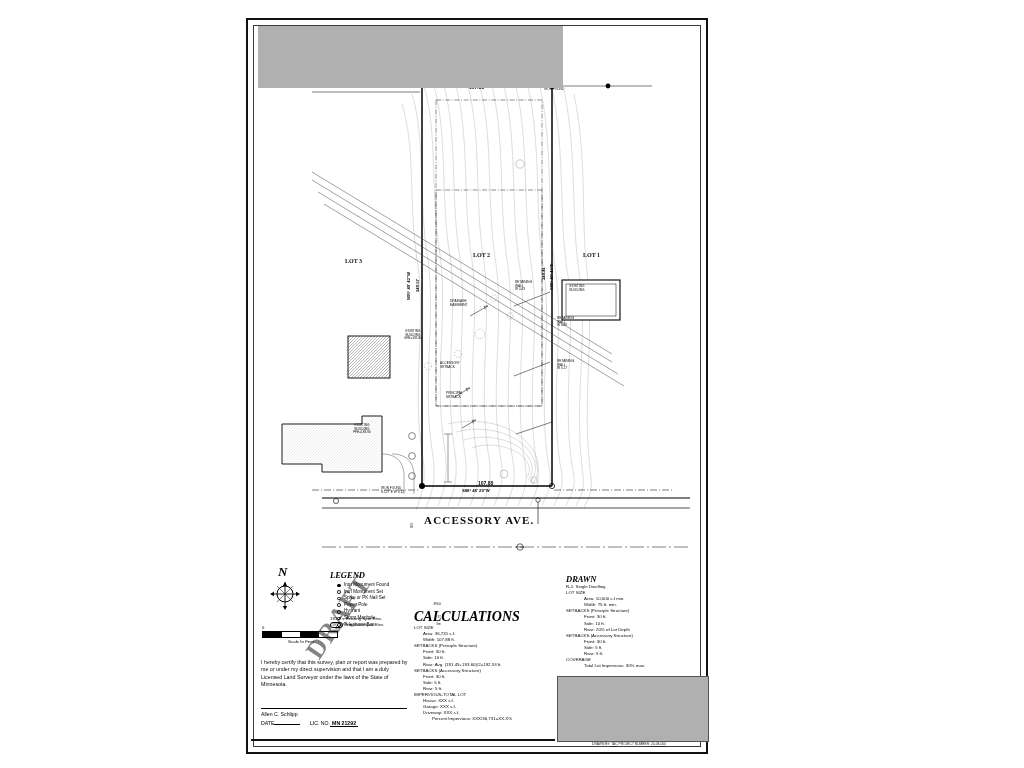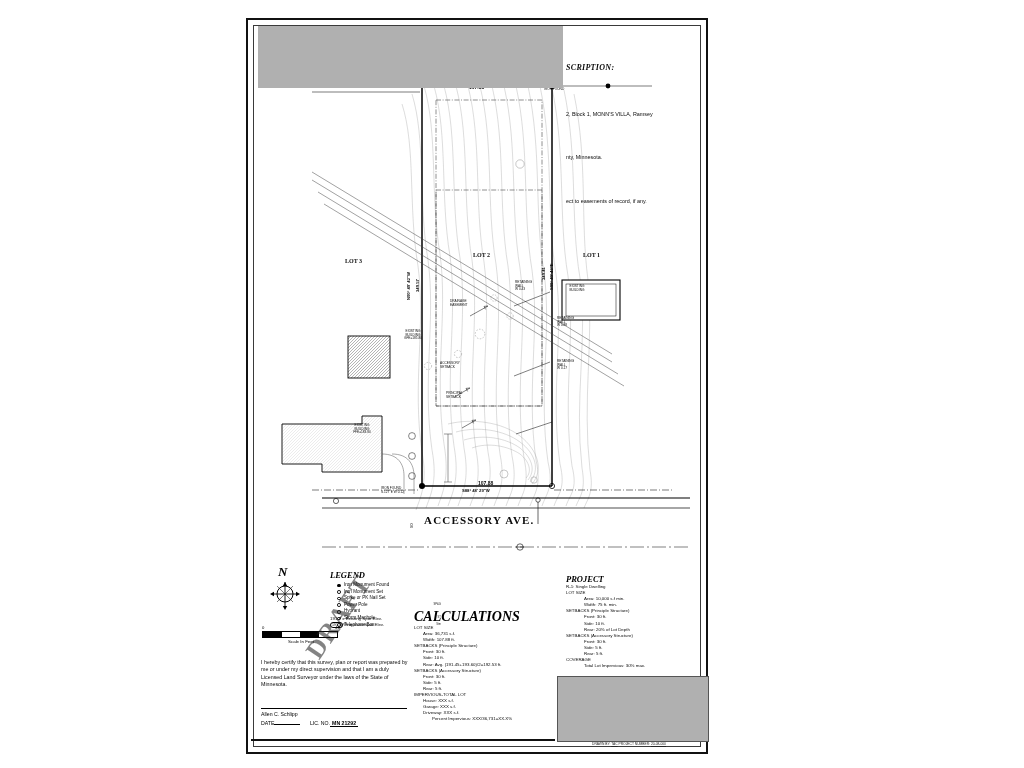--- a/index.html
+++ b/index.html
@@ -333,26 +333,20 @@
   <div class="t tiny" style="left:544px; top:88px;">IRON FOUND</div>
   <div class="t tiny" style="left:381px; top:487px;">IRON FOUND
 S.127' E W 0.12'</div>
 
   <div class="t xl bold serif" style="left:424px; top:514px; letter-spacing:1.2px;">ACCESSORY AVE.</div>
   <div class="t xs rot90" style="left:410px; top:528px;">90</div>
 
   <div class="redact" id="redact-top"></div>
   <div class="redact" id="redact-br"></div>
 
-  <div class="t" id="desc-block">
-    <div class="dtitle">SCRIPTION:</div>
-    <div class="dline">2, Block 1, MONN'S VILLA, Ramsey</div>
-    <div class="dline">nty, Minnesota.</div>
-    <div class="dline">ect to easements of record, if any.</div>
-  </div>
 
   <div id="north">
     <div id="nlabel">N</div>
     <svg width="46" height="48" viewBox="0 0 46 48">
       <circle cx="23" cy="28" r="8" fill="none" stroke="#000" stroke-width="1"></circle>
       <path d="M23,16 L23,42" stroke="#000" stroke-width="0.9"></path>
       <path d="M10,28 L36,28" stroke="#000" stroke-width="0.9"></path>
       <path d="M23,16 l-2.2,4 l4.4,0 Z" fill="#000"></path>
       <path d="M23,44 l-2.2,-4 l4.4,0 Z" fill="#000"></path>
       <path d="M8,28 l4,-2.2 l0,4.4 Z" fill="#000"></path>
@@ -462,21 +456,21 @@
     <div class="row i2">Side:   5  ft.</div>
     <div class="row i2">Rear:   5  ft.</div>
     <div class="row i1">IMPERVIOUS-TOTAL LOT</div>
     <div class="row i2">House:  XXX  s.f.</div>
     <div class="row i2">Garage:  XXX  s.f.</div>
     <div class="row i2">Driveway: XXX  s.f.</div>
     <div class="row i3">Percent Impervious:  XXX/36,731=XX.X%</div>
   </div>
 
   <div id="zoning">
-    <div class="ztitle">PROJECT</div>
+    <div class="ztitle">DRAWN</div>
     <div class="row i1">R-1: Single Dwelling</div>
     <div class="row i1">LOT SIZE</div>
     <div class="row i3">Area:  10,000  s.f min.</div>
     <div class="row i3">Width:  75 ft. min.</div>
     <div class="row i1">SETBACKS (Principle Structure)</div>
     <div class="row i3">Front:  30 ft.</div>
     <div class="row i3">Side:  10 ft.</div>
     <div class="row i3">Rear:  20% of Lot Depth</div>
     <div class="row i1">SETBACKS (Accessory Structure)</div>
     <div class="row i3">Front:  30 ft.</div>

